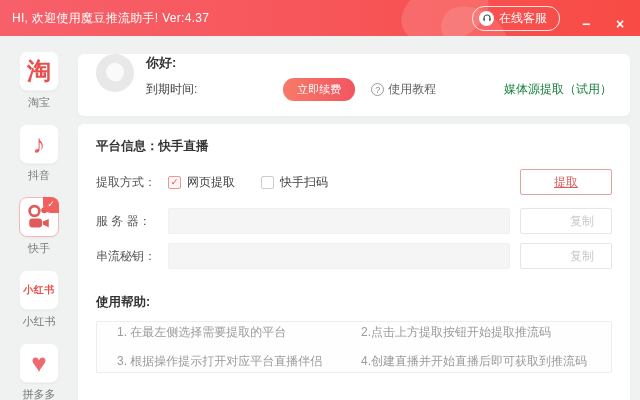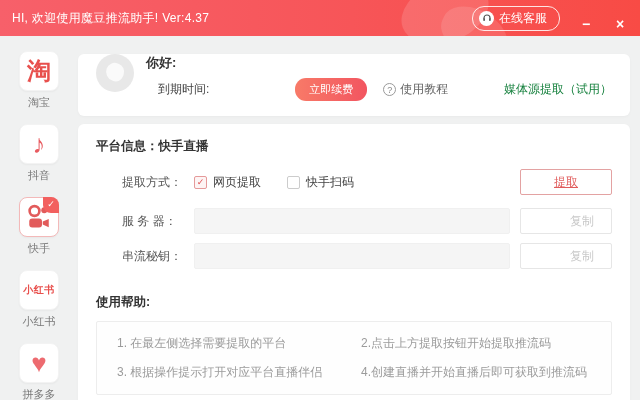--- a/index.html
+++ b/index.html
@@ -53,56 +53,56 @@
   
   .main-col { flex:1; padding:18px 10px 10px 0; display:flex; flex-direction:column; }
   .card { background:#fff; border-radius:6px; box-shadow:0 1px 3px rgba(0,0,0,0.03); }
 
   
   .user-card { height:62px; display:flex; align-items:flex-start; padding:0 18px 12px 18px; margin-bottom:8px; }
   .avatar { width:38px; height:38px; border-radius:50%; background:#e8e8e8; position:relative; overflow:hidden; flex:0 0 38px; }
   .avatar::after { content:""; position:absolute; left:10px; top:9px; width:18px; height:18px; border-radius:50% 50% 45% 55%; background:#fafafa; transform:rotate(20deg); }
   .user-info { flex:1; margin-left:12px; }
   .greeting { font-weight:bold; font-size:13px; color:#333; margin-bottom:6px; }
-  .expire-row { display:flex; align-items:center; font-size:12px; color:#444;margin-left:12px; }
+  .expire-row { display:flex; align-items:center; font-size:12px; color:#444; }
   .renew-btn {
     margin-left:86px; border:none; color:#fff; font-size:11px; padding:4px 14px; border-radius:11px;
     background:linear-gradient(90deg,#f87a68,#f25560); cursor:pointer; white-space:nowrap;
   }
   .tutorial { display:flex; align-items:center; gap:4px; margin-left:16px; color:#666; cursor:pointer; white-space:nowrap; }
   .qmark { width:13px; height:13px; border:1px solid #9a9a9a; border-radius:50%; color:#888; font-size:9px; display:inline-flex; align-items:center; justify-content:center; }
   .media-link { margin-left:auto; color:#15803d; cursor:pointer; white-space:nowrap; }
 
   
   .platform-card { flex:1; padding:14px 18px; display:flex; flex-direction:column; }
   .panel-title { font-size:12.5px; color:#333; font-weight:bold; margin-bottom:14px; }
   .panel-main { display:flex; }
   .live-tile { width:96px; height:96px; flex:0 0 96px; background:#ef5c5e; border-radius:4px; border:1px solid #f4acac; display:flex; align-items:center; justify-content:center; }
-  .form-area { flex:1; margin-left:26px; }
+  .form-area { flex:1; }
   .form-row { display:flex; align-items:center; margin-bottom:9px; }
   .form-label { width:72px; flex:0 0 72px; color:#555; font-size:12px; }
   .cbx-group { display:flex; align-items:center; gap:26px; }
   .cbx { display:flex; align-items:center; gap:6px; color:#444; cursor:pointer; }
   .cbx-box { width:13px; height:13px; border:1px solid #ccc; border-radius:2px; background:#fff; display:inline-flex; align-items:center; justify-content:center; font-size:9px; color:transparent; }
   .cbx.checked .cbx-box { border-color:#e59a9a; background:#fdf4f4; color:#dd4f4f; }
   .extract-btn {
     margin-left:auto; width:92px; height:26px; background:#fff; border:1px solid #e3a2a2;
     color:#e05c5c; font-size:12px; border-radius:2px; cursor:pointer;text-decoration:underline;
   }
   .field-input {
     flex:1; height:26px; background:#f5f5f5; border:1px solid #f0f0f0; border-radius:2px;
     padding:0 8px; font-size:12px; color:#666; outline:none; margin-right:10px;
   }
   .copy-btn { width:92px; flex:0 0 92px; height:26px; background:#fff; border:1px solid #e6e6e6; color:#c9c9c9; font-size:12px; border-radius:2px; cursor:pointer;padding-left:32px; }
 
   
   .help-title { font-weight:bold; font-size:12.5px; color:#333; margin:16px 0 10px 0; }
   .help-box {
     border:1px solid #ededed; background:#fefefe; border-radius:2px;
-    padding:13px 20px; display:grid; grid-template-columns:240px 1fr; row-gap:12px; column-gap:4px;
+    padding:2px 20px; display:grid; grid-template-columns:240px 1fr; row-gap:12px; column-gap:4px;
   }
   .help-step { color:#9b9b9b; font-size:12px; white-space:nowrap; }
 </style>
 </head>
 <body>
 
 <div class="window">
 
   <div class="titlebar">
     <div class="swirl1"></div>

